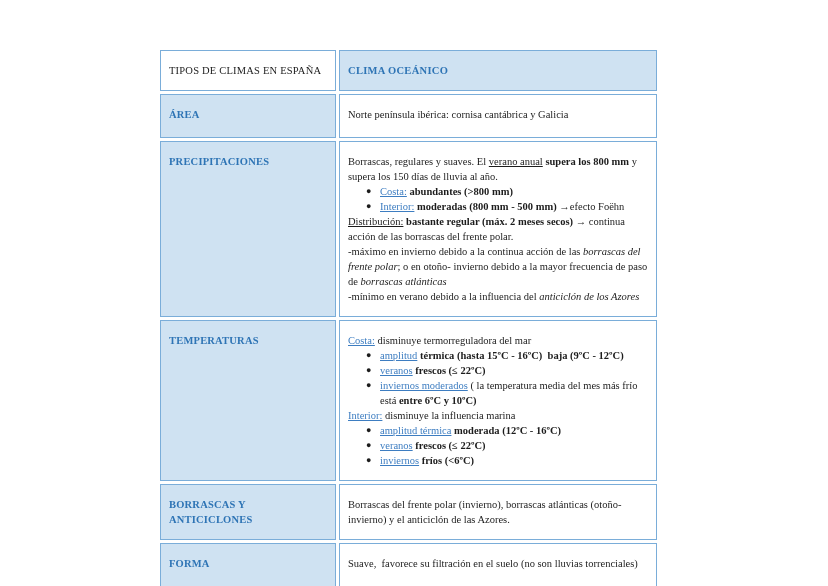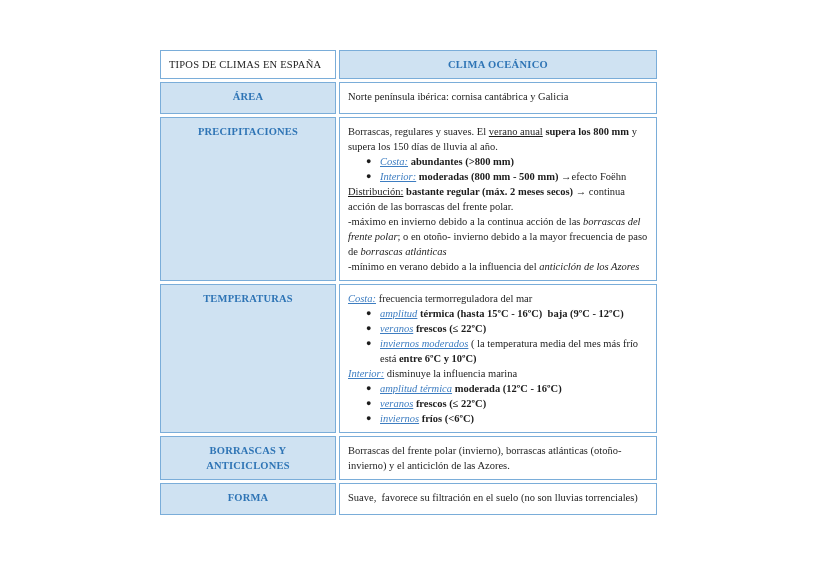--- a/index.html
+++ b/index.html
@@ -25,28 +25,28 @@
     left: 157px;
     top: 47px;
     width: 503px;
     border-collapse: separate;
     border-spacing: 3px;
     table-layout: fixed;
   }
   td.cell {
     border: 1px solid #7aadd9;
     vertical-align: top;
-    padding: 6px 8px;
+    padding: 12px 8px;
     font-size: 10.5px;
     line-height: 15px;
     background: #ffffff;
   }
   td.label-col { width: 158px; }
   td.value-col { }
-  .shaded { background: #cfe2f2 !important; text-align: center; }
+  .shaded { background: #cfe2f2 !important; }
   .header-left {
     color: #1c1c1c;
     font-size: 11px;
     letter-spacing: 0.2px;
     padding-top: 6px;
     padding-bottom: 5px;
   }
   .header-right {
     color: #2e74b5;
     font-weight: bold;
@@ -70,21 +70,21 @@
   .content .li .dot {
     flex: none;
     width: 14px;
     font-size: 9px;
     line-height: 15px;
   }
   .content .li .li-text { flex: 1; }
   .s-b { font-weight: bold; }
   .s-i { font-style: italic; }
   .s-u { text-decoration: underline; }
-  .s-link { color: #3d7dc1; text-decoration: underline; font-style: italic; }
+  .s-link { color: #3d7dc1; text-decoration: underline; }
   
   .row-area td { height: 18px; }
   .row-borrascas td { height: 30px; }
   .row-forma td { height: 18px; }
 </style>
 </head>
 <body>
 
 <div class="page">
   <table class="climate-table">
@@ -112,21 +112,21 @@
               <span class="li-text"><span class="s-link">Interior:</span><span> </span><span class="s-b">moderadas (800 mm - 500 mm)</span><span> →efecto Foëhn</span></span>
             </div>
             <div class="para"><span class="s-u">Distribución:</span><span> </span><span class="s-b">bastante regular (máx. 2 meses secos)</span><span> → continua acción de las borrascas del frente polar.</span></div>
             <div class="para"><span>-máximo en invierno debido a la continua acción de las </span><span class="s-i">borrascas del frente polar</span><span>; o en otoño- invierno debido a la mayor frecuencia de paso de </span><span class="s-i">borrascas atlánticas</span></div>
             <div class="para"><span>-mínimo en verano debido a la influencia del </span><span class="s-i">anticiclón de los Azores</span></div>
           </td>
       </tr>
       <tr>
         <td class="cell label-col row-label shaded">TEMPERATURAS</td>
         <td class="cell value-col content">
-            <div class="para"><span class="s-link">Costa:</span><span> frecuencia termorreguladora del mar</span></div>
+            <div class="para"><span class="s-link">Costa:</span><span> disminuye termorreguladora del mar</span></div>
             <div class="li">
               <span class="dot">●</span>
               <span class="li-text"><span class="s-link">amplitud</span><span> </span><span class="s-b">térmica (hasta 15ºC - 16ºC)&nbsp; baja (9ºC - 12ºC)</span></span>
             </div>
             <div class="li">
               <span class="dot">●</span>
               <span class="li-text"><span class="s-link">veranos</span><span> </span><span class="s-b">frescos (≤ 22ºC)</span></span>
             </div>
             <div class="li">
               <span class="dot">●</span>

